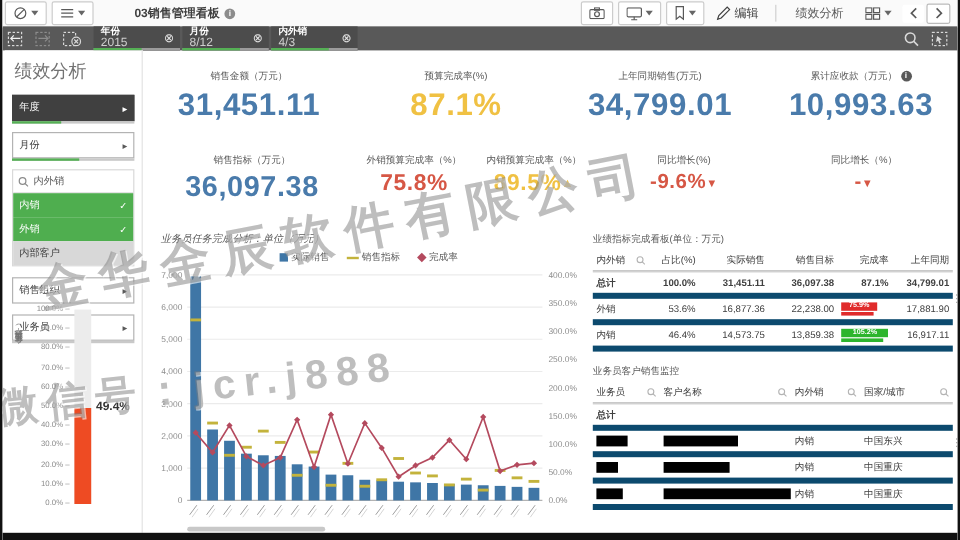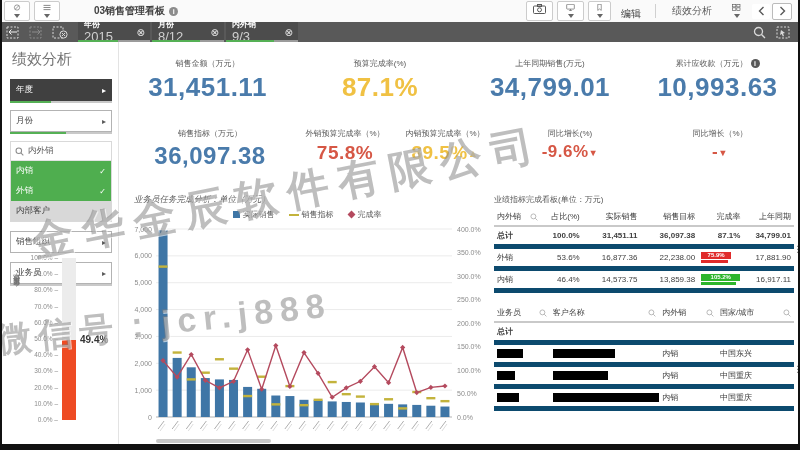--- a/index.html
+++ b/index.html
@@ -3,39 +3,39 @@
 <meta charset="utf-8">
 <style>
   html,body{margin:0;padding:0;background:#111;}
   .app{position:relative;width:800px;height:450px;background:#fff;overflow:hidden;
        font-family:"Liberation Sans","DejaVu Sans",sans-serif;color:#404040;
        border-left:2px solid #111;border-right:2px solid #111;box-sizing:border-box;}
   
   .toolbar{position:absolute;left:0;top:0;right:0;height:22px;background:#fafafa;
            border-bottom:1px solid #d9d9d9;display:flex;align-items:center;font-size:10px;}
   .tb-btn{display:flex;align-items:center;gap:3px;padding:2px 6px;margin:1px 2px;border:1px solid #ccc;
-          border-radius:2px;background:#fff;height:14px;cursor:pointer;flex-direction:column;}
+          border-radius:2px;background:#fff;height:14px;cursor:pointer;}
   .tb-btn.flat{border:none;background:none;}
   .tb-caret{width:0;height:0;border-left:3px solid transparent;border-right:3px solid transparent;border-top:4px solid #666;}
   .tb-title{font-weight:bold;color:#404040;margin-left:6px;display:flex;align-items:center;gap:4px;}
   .info-dot{width:9px;height:9px;border-radius:50%;background:#8c8c8c;color:#fff;font-size:7px;line-height:9px;
             text-align:center;font-weight:bold;display:inline-block;}
   .tb-right{margin-left:auto;display:flex;align-items:center;}
   .tb-sep{width:1px;height:14px;background:#d0d0d0;margin:0 6px;}
   .tb-sheet{color:#595959;margin:0 10px;}
   .save-label{color:#a8766a;}
   .nav-box{border:1px solid #bbb;border-radius:2px;width:18px;height:15px;display:flex;align-items:center;justify-content:center;margin:0 1px;background:#fff;}
   
   .selbar{position:absolute;left:0;top:22px;right:0;height:20px;background:#595959;display:flex;align-items:stretch;}
   .sel-tools{display:flex;align-items:center;padding:0 4px;gap:8px;}
   .chips{display:flex;align-items:stretch;margin-left:6px;}
   .chip{position:relative;width:72px;background:#4c4c4c;margin-right:2px;display:flex;align-items:center;cursor:pointer;}
   .chip-main{flex:1;padding:1px 0 2px 6px;line-height:1;}
   .chip-field{color:#fff;font-size:8px;font-weight:bold;}
-  .chip-val{color:#cfcfcf;font-size:13px;margin-top:1px;}
+  .chip-val{color:#cfcfcf;font-size:10px;margin-top:1px;}
   .chip-x{color:#e6e6e6;font-size:10px;padding-right:5px;cursor:pointer;}
   .chip-prog{position:absolute;left:0;bottom:0;height:2px;width:100%;background:#9b9b9b;}
   .chip-prog i{display:block;height:2px;background:#55b055;}
   .selbar-right{margin-left:auto;display:flex;align-items:center;gap:10px;padding-right:8px;}
   
   .sidebar{position:absolute;left:2px;top:42px;width:114px;bottom:6px;background:#fff;border-right:1px solid #e3e3e3;}
   .sb-title{font-size:15px;color:#737373;padding:8px 6px 10px 8px;}
   .sb-chip{position:relative;margin:0 6px 9px 6px;height:20px;border:1px solid #b3b3b3;background:#fff;
            display:flex;align-items:center;justify-content:space-between;padding:0 5px;font-size:8.5px;cursor:pointer;}
   .sb-chip .car{font-size:8px;color:#595959;}
@@ -210,21 +210,21 @@
             <div class="chip-val">8/12</div>
           </div>
           <div class="chip-x">⊗</div>
           <div class="chip-prog">
             <i style="width: 66%;"></i>
           </div>
         </div>
         <div class="chip">
           <div class="chip-main">
             <div class="chip-field">内外销</div>
-            <div class="chip-val">9/3</div>
+            <div class="chip-val">4/3</div>
           </div>
           <div class="chip-x">⊗</div>
           <div class="chip-prog">
             <i style="width: 66%;"></i>
           </div>
         </div>
       </div>
     <div class="selbar-right">
       <svg width="13" height="13" viewBox="0 0 13 13">
           <circle cx="5.5" cy="5.5" r="4" fill="none" stroke="#d9d9d9" stroke-width="1.3"></circle>
@@ -573,20 +573,21 @@
               <div class="cbar2" style="width:90%;background:#2db52d"></div>
             </div>
           </div>
           <div class="tcell num" style="width: 50px;">16,917.11</div>
         </div>
       </div>
     <div class="dots" style="top:50px;">⋮</div>
   </div>
 
   <div class="panel" style="left:492px;top:304px;width:300px;">
+    <div class="p-title">业务员客户销售监控</div>
     <div id="t2">
         <div class="trow head">
           <div class="tcell hcell" style="width: 52px;">
             <span>业务员</span>
             <svg width="8" height="8" viewBox="0 0 13 13">
               <circle cx="5.5" cy="5.5" r="4" fill="none" stroke="#b3b3b3" stroke-width="1.5"></circle>
               <line x1="8.5" y1="8.5" x2="12" y2="12" stroke="#b3b3b3" stroke-width="1.5"></line>
             </svg>
           </div>
           <div class="tcell hcell" style="width: 108px;">

